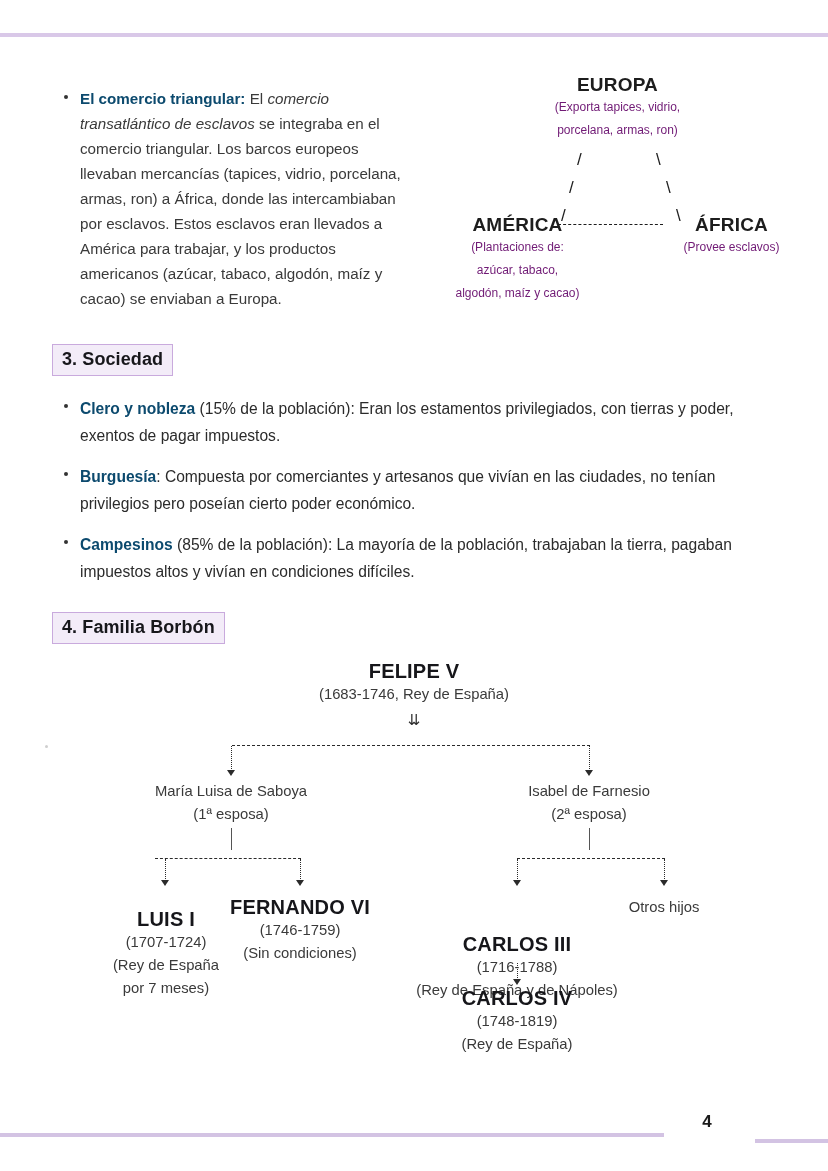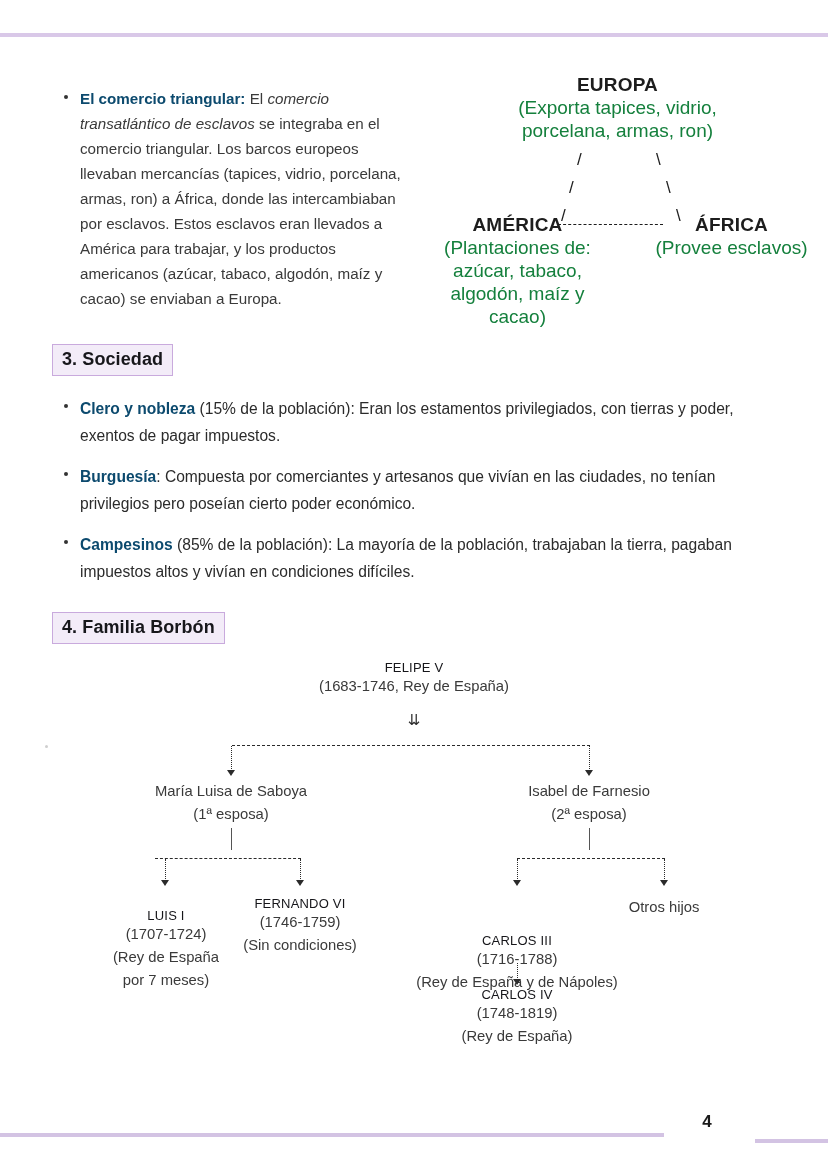--- a/index.html
+++ b/index.html
@@ -85,23 +85,23 @@
     left: 425px; top: 74px;
     width: 385px; height: 240px;
   }
   .trade .node-title {
     font-size: 19px;
     font-weight: bold;
     color: #1d1d1d;
     letter-spacing: .2px;
   }
   .trade .node-sub {
-    font-size: 19px;
+    font-size: 12px;
     line-height: 23px;
-    color: #15803d;
+    color: #701a75;
   }
   .europa {
     position: absolute;
     left: 0; top: 0;
     width: 385px;
     text-align: center;
   }
   .slash {
     position: absolute;
     font-size: 17px;
@@ -161,22 +161,22 @@
     line-height: 27px;
   }
 
   
   .tree {
     position: absolute;
     left: 0; top: 660px;
     width: 828px; height: 410px;
   }
   .tree .name {
-    font-size: 13px;
-    font-weight: normal;
+    font-size: 20px;
+    font-weight: bold;
     color: #16161a;
     letter-spacing: .2px;
   }
   .tree .meta {
     font-size: 14.8px;
     line-height: 23px;
     color: #3a3a3a;
   }
   .tnode { position: absolute; text-align: center; }
 

